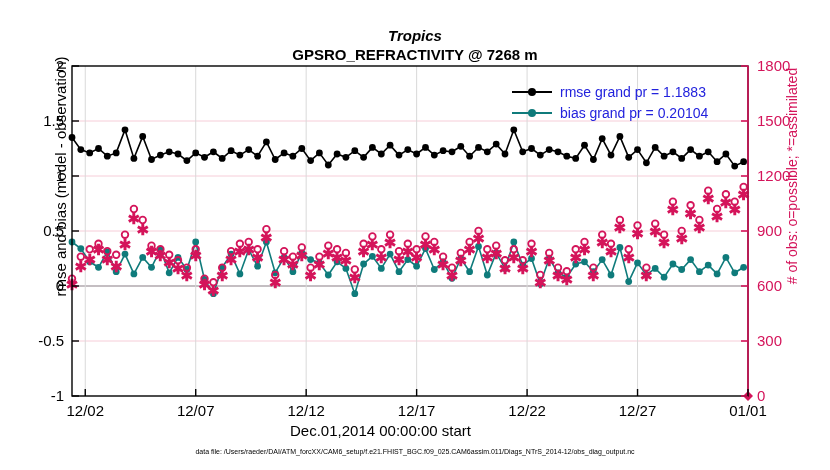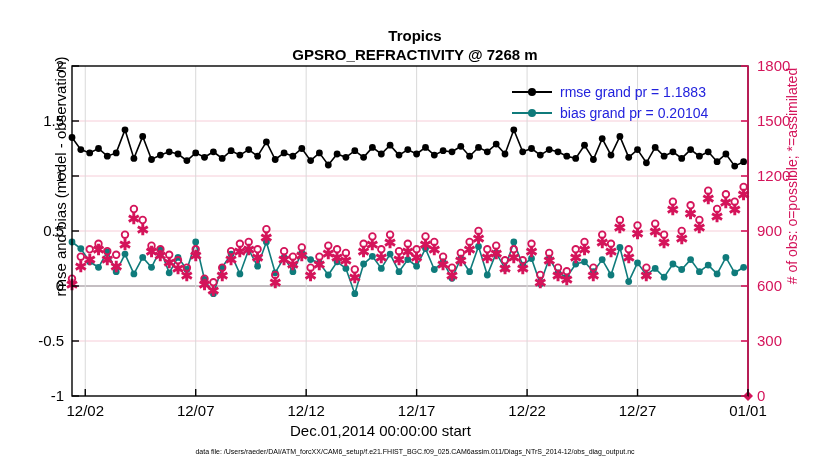--- a/index.html
+++ b/index.html
@@ -24,20 +24,21 @@
     left: 0;
     top: 26px;
     width: 830px;
     text-align: center;
     color: #000000;
   }
   .title-line1 {
     font-size: 15px;
     font-weight: bold;
     line-height: 19px;
+    font-style: italic;
   }
   .title-line2 {
     font-size: 15px;
     font-weight: bold;
     line-height: 20px;
   }
   .axis-label-left {
     position: absolute;
     left: -110px;
     top: 168px;

